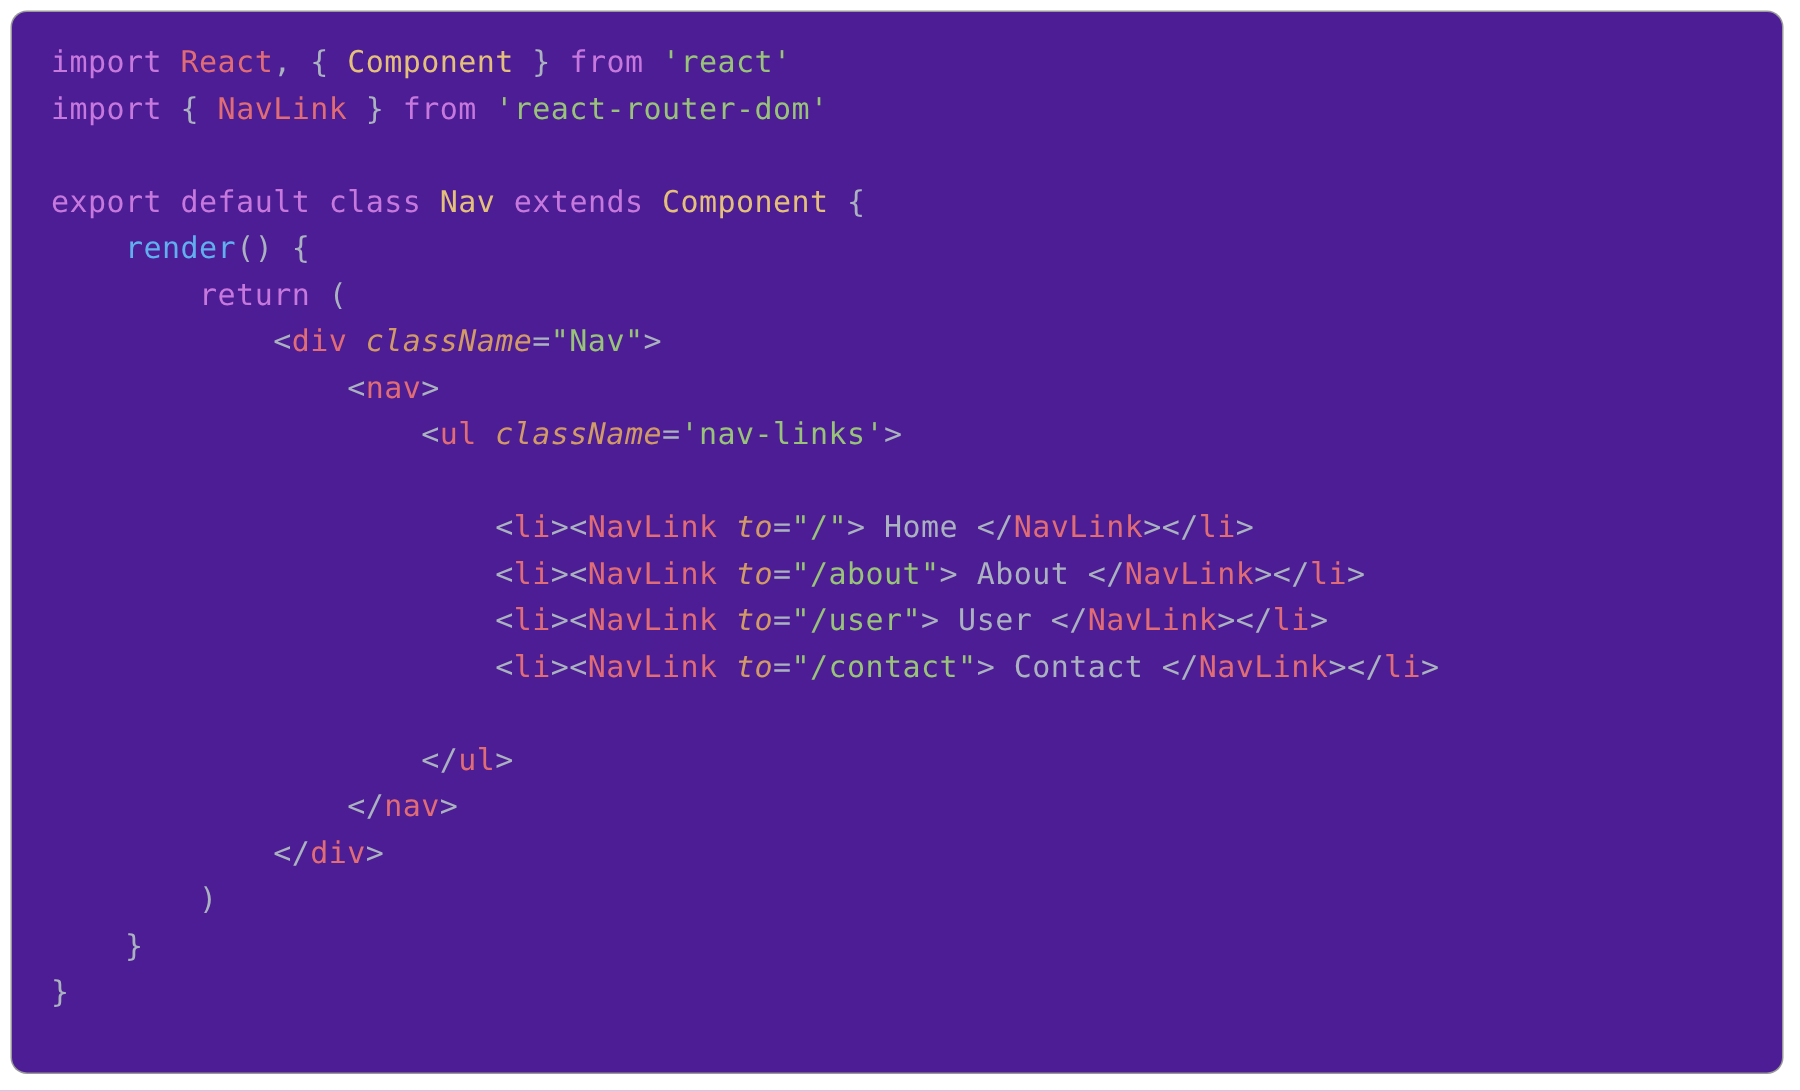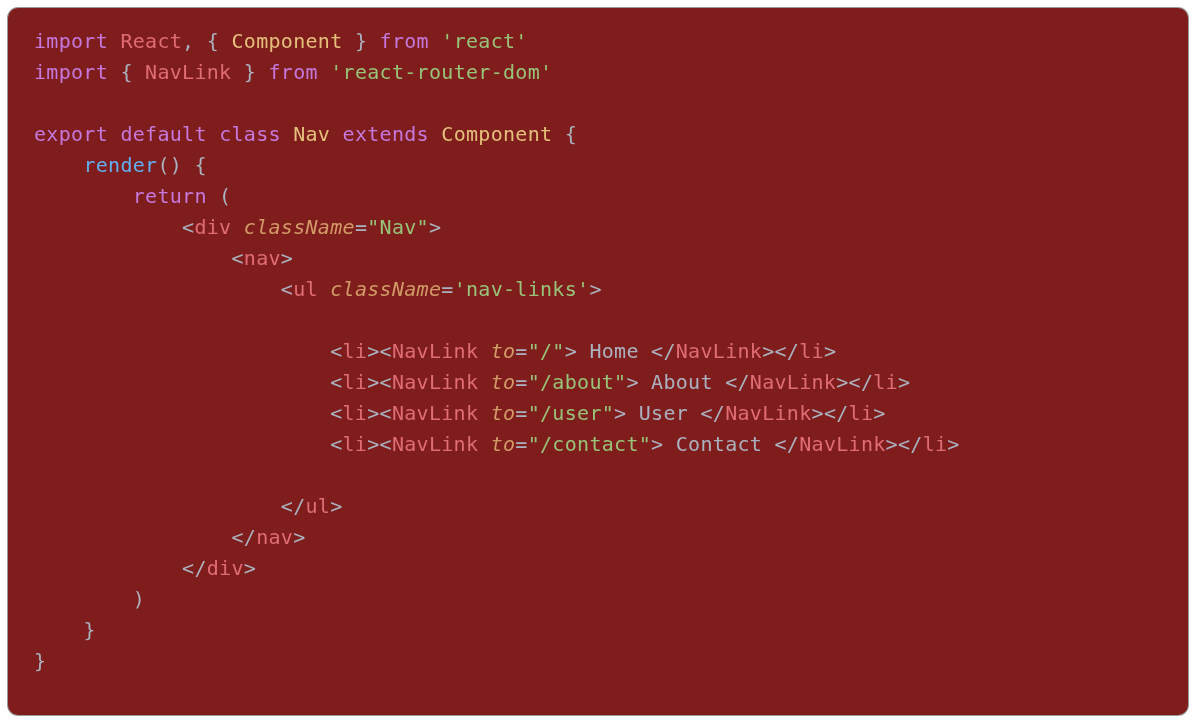--- a/index.html
+++ b/index.html
@@ -7,21 +7,21 @@
     padding: 0;
     background: #ffffff;
     width: 1200px;
     height: 727px;
     overflow: hidden;
   }
   .code-block {
     margin: 8px;
     width: 1180px;
     height: 707px;
-    background: #7f1d1d;
+    background: #4c1d95;
     border-radius: 10px;
     box-sizing: border-box;
     padding: 18px 26px;
     font-family: "Menlo", "Consolas", "DejaVu Sans Mono", monospace;
     font-size: 20px;
     line-height: 31px;
     color: #abb2bf;
     white-space: pre;
     letter-spacing: 0.3px;
     box-shadow: 0 0 0 1px rgba(0,0,0,0.4);

